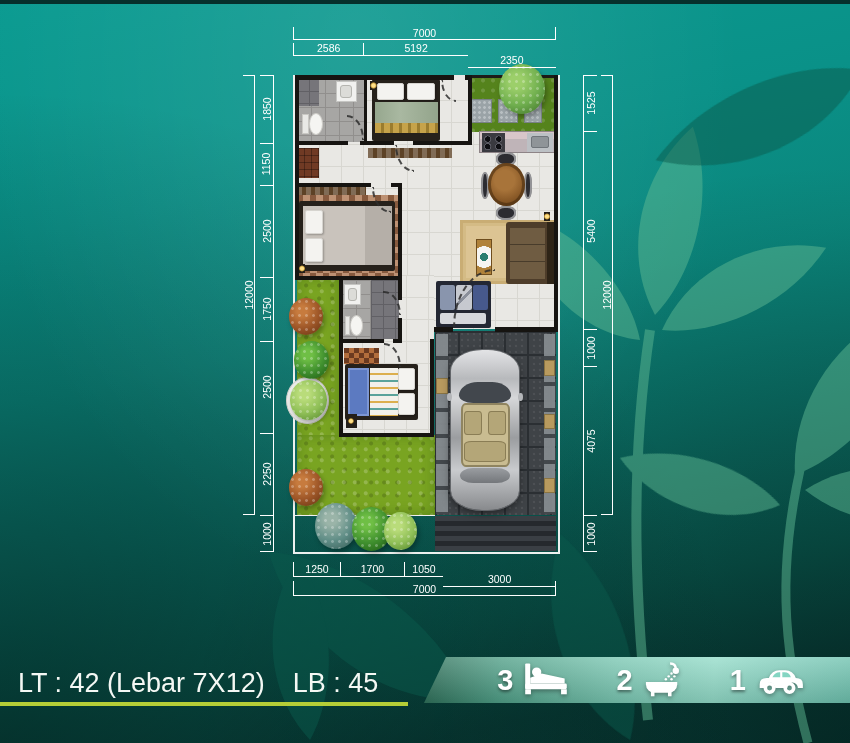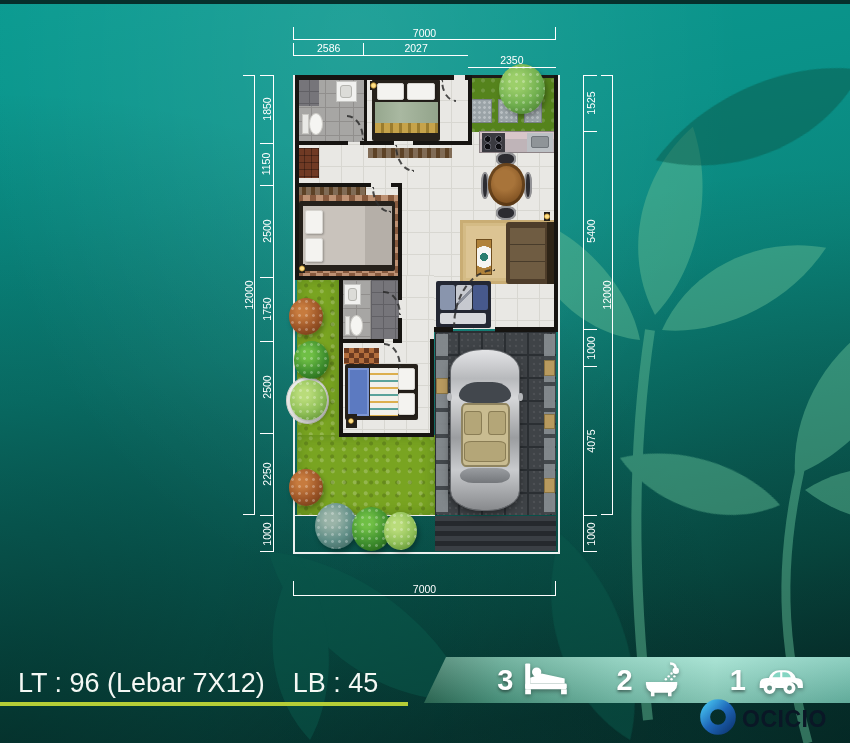--- a/index.html
+++ b/index.html
@@ -283,27 +283,41 @@
     </div>
 
   <div class="dim dim-overall-h" id="dim-top-overall" style="left:293px;top:27px;width:263px;height:13px;">
     <span>7000</span>
   </div>
   <div class="dim hline" id="dim-top-seg" style="left:293px;top:43px;width:263px;height:13px;">
       <div class="hseg" style="width: 26.7857%;">
         <span>2586</span>
       </div>
       <div class="hseg" style="width: 39.6429%;">
-        <span>2027</span>
+        <span>5192</span>
       </div>
       <div class="hseg" style="width: 33.5714%;">
         <span>2350</span>
       </div>
     </div>
 
+  <div class="dim hline" id="dim-bottom-seg" style="left:293px;top:562px;width:263px;height:15px;">
+      <div class="hseg" style="width: 17.8571%;">
+        <span>1250</span>
+      </div>
+      <div class="hseg" style="width: 24.2857%;">
+        <span>1700</span>
+      </div>
+      <div class="hseg" style="width: 15%;">
+        <span>1050</span>
+      </div>
+      <div class="hseg" style="width: 42.8571%;">
+        <span>3000</span>
+      </div>
+    </div>
   <div class="dim dim-overall-h" id="dim-bottom-overall" style="left:293px;top:581px;width:263px;height:15px;">
     <span>7000</span>
   </div>
 
   <div class="dim vline line-right" id="dim-left-seg" style="left:260px;top:75px;width:13px;height:477px;">
       <div class="vseg" style="height: 14.2308%;">
         <span>1850</span>
       </div>
       <div class="vseg" style="height: 8.84615%;">
         <span>1150</span>
@@ -343,21 +357,21 @@
       </div>
       <div class="vseg" style="height: 7.69231%;">
         <span>1000</span>
       </div>
     </div>
   <div class="dim dim-overall-v line-right" id="dim-right-overall" style="left:601px;top:75px;width:12px;height:440px;">
     <span>12000</span>
   </div>
 
   <div id="subtitle">
-    <span>LT : 96 (Lebar 7X12)</span><span class="lb">LB : 45</span>
+    <span>LT : 42 (Lebar 7X12)</span><span class="lb">LB : 45</span>
   </div>
   <div id="underline"></div>
 
   <div id="band">
     <div class="feature">
       <span class="num">3</span>
       <span>
         <svg width="46" height="33" viewBox="0 0 64 46" fill="#fff">
           <rect x="3" y="2" width="7" height="36" rx="1.5"></rect>
           <circle cx="19" cy="14" r="6.5"></circle>
@@ -392,28 +406,13 @@
           <path fill="#fff" d="M5 33 q0 -9 10 -9 h3 q4 -11 15 -11 h8 q11 0 15 11 q10 0 10 9 v5 h-7 a7.5 7.5 0 0 0 -15 0 h-17 a7.5 7.5 0 0 0 -15 0 h-7 z"></path>
           <path fill="#84d5c2" d="M23 23 q3.5 -7 10 -7 h1 v7 z"></path>
           <path fill="#84d5c2" d="M37 16 h3 q7 0 9 7 h-12 z"></path>
           <circle cx="19" cy="38" r="6" fill="none" stroke="#fff" stroke-width="5"></circle>
           <circle cx="47" cy="38" r="6" fill="none" stroke="#fff" stroke-width="5"></circle>
         </svg>
       </span>
     </div>
   </div>
 
-  <div id="logo">
-    <span>
-      <svg width="38" height="38" viewBox="0 0 40 40">
-        <defs>
-          <linearGradient id="lg1" x1="0" y1="0" x2="1" y2="1">
-            <stop offset="0" stop-color="#41b9ea"></stop>
-            <stop offset="0.5" stop-color="#1e66b8"></stop>
-            <stop offset="1" stop-color="#0f3d7c"></stop>
-          </linearGradient>
-        </defs>
-        <circle cx="20" cy="20" r="13.5" fill="none" stroke="url(#lg1)" stroke-width="10.5"></circle>
-      </svg>
-    </span>
-    <span class="text">OCICIO</span>
-  </div>
 </div>
 
 </body></html>

